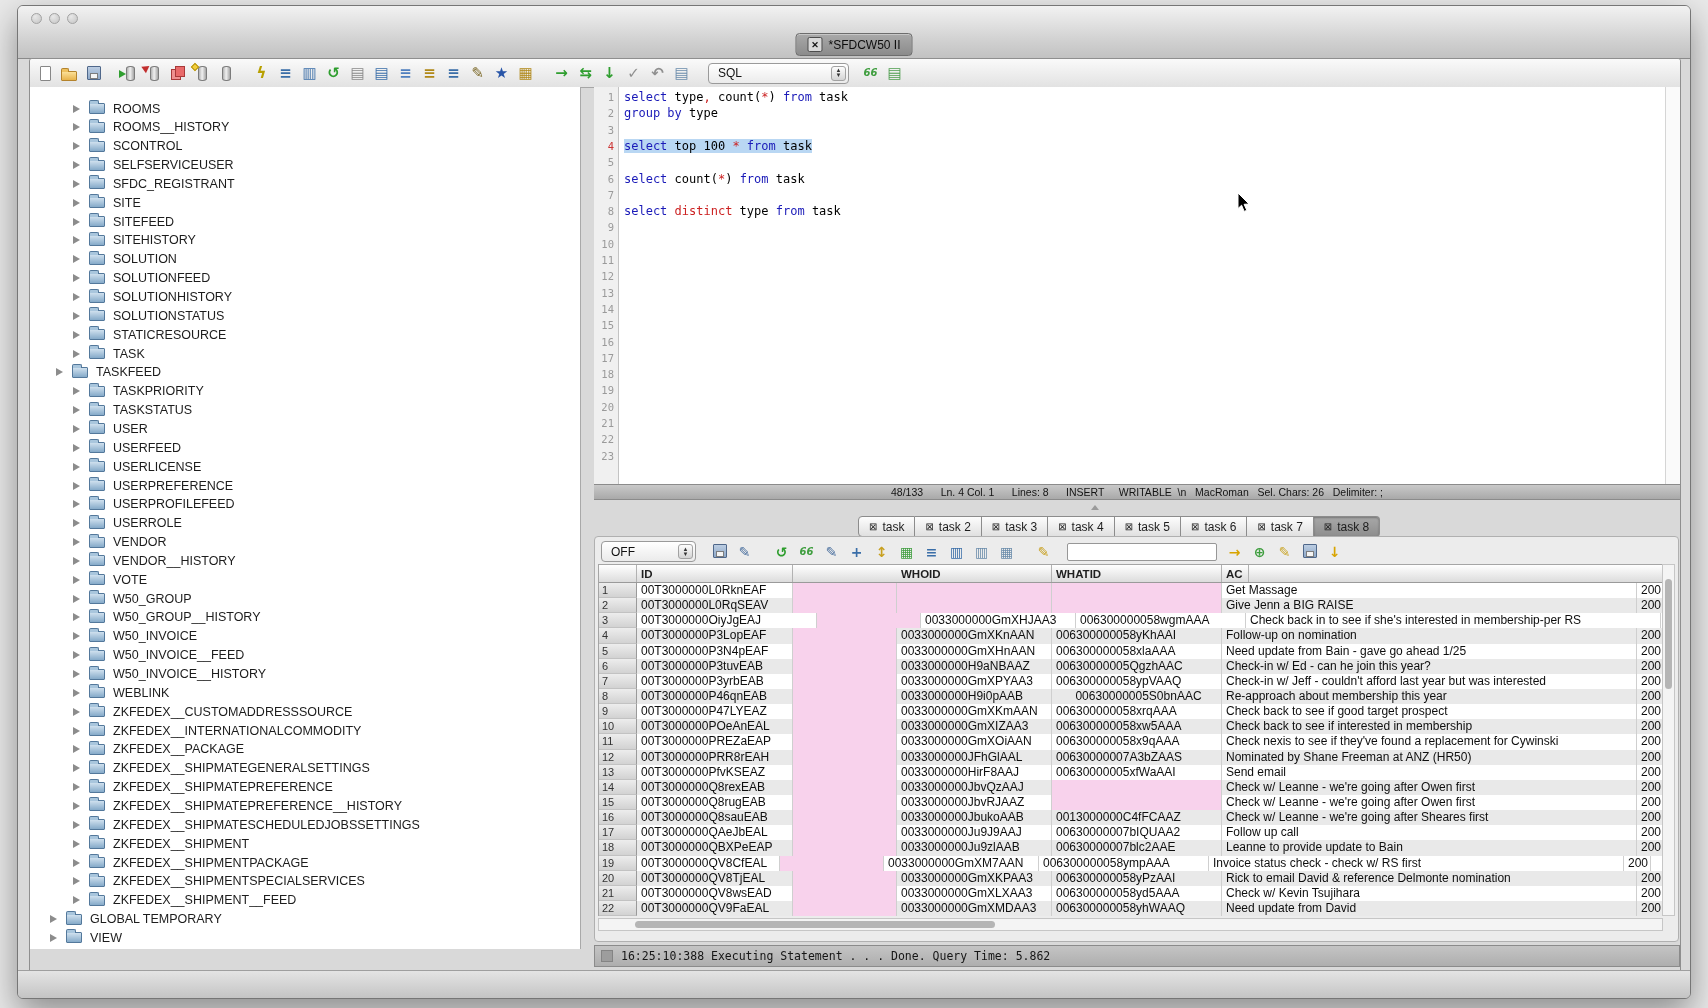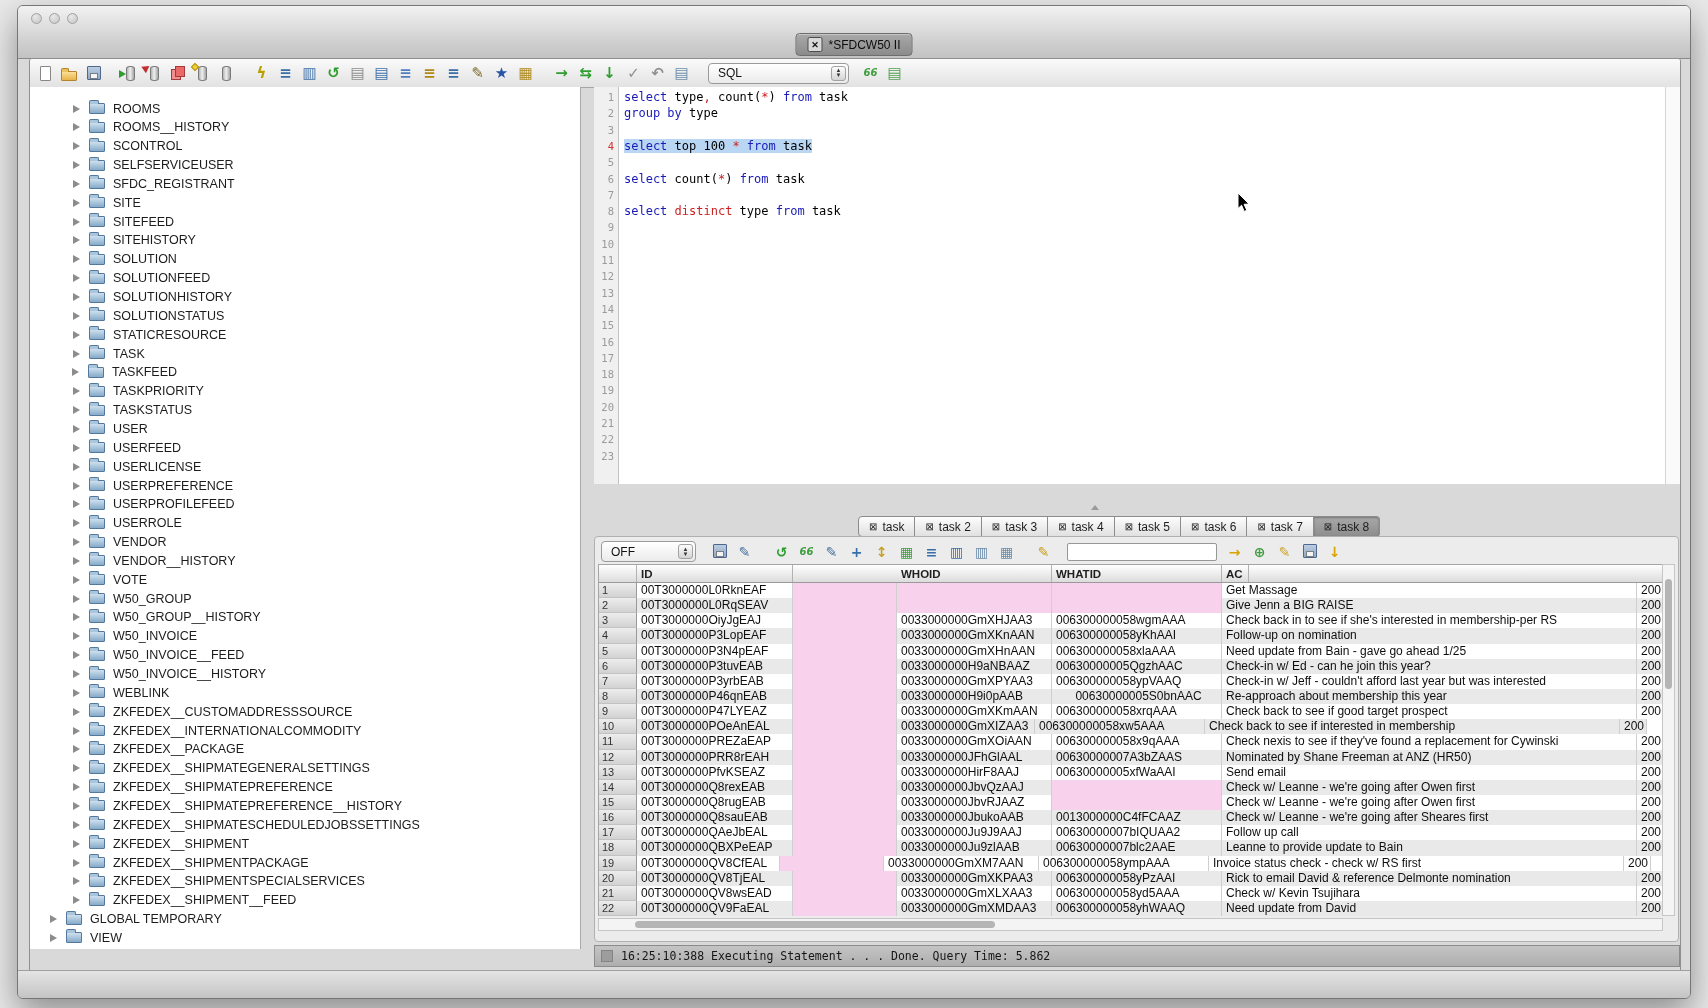--- a/index.html
+++ b/index.html
@@ -242,21 +242,21 @@
           <div class="trow" style="top: 238.2px; left: 43px;">
             <span class="tri"></span>
             <span class="tfold"></span>
             <span>STATICRESOURCE</span>
           </div>
           <div class="trow" style="top: 257.05px; left: 43px;">
             <span class="tri"></span>
             <span class="tfold"></span>
             <span>TASK</span>
           </div>
-          <div class="trow" style="top: 275.9px; left: 42px;">
+          <div class="trow" style="top: 275.9px; left: 26px;">
             <span class="tri"></span>
             <span class="tfold"></span>
             <span>TASKFEED</span>
           </div>
           <div class="trow" style="top: 294.75px; left: 43px;">
             <span class="tri"></span>
             <span class="tfold"></span>
             <span>TASKPRIORITY</span>
           </div>
           <div class="trow" style="top: 313.6px; left: 43px;">
@@ -437,20 +437,21 @@
           <div id="code">
               <div class="cline" style="top: 3px;"><span><span class="tk-k">select</span><span> type</span><span class="tk-r">,</span><span> count(</span><span class="tk-r">*</span><span>) </span><span class="tk-k">from</span><span> task</span></span></div>
               <div class="cline" style="top: 19.3px;"><span><span class="tk-k">group by</span><span> type</span></span></div>
               <div class="cline" style="top: 51.9px;"><span class="selbg"><span class="tk-k">select</span><span> top 100 </span><span class="tk-r">*</span><span class="tk-k"> from</span><span> task</span></span></div>
               <div class="cline" style="top: 84.5px;"><span><span class="tk-k">select</span><span> count(</span><span class="tk-r">*</span><span>) </span><span class="tk-k">from</span><span> task</span></span></div>
               <div class="cline" style="top: 117.1px;"><span><span class="tk-k">select</span><span class="tk-r"> distinct</span><span> type </span><span class="tk-k">from</span><span> task</span></span></div>
             </div>
           <div id="escroll"></div>
         </div>
 
+        <div id="estatus">48/133      Ln. 4 Col. 1      Lines: 8      INSERT     WRITABLE  \n   MacRoman   Sel. Chars: 26   Delimiter: ;</div>
         <div id="grip"></div>
 
         <div id="rtabs">
             <div class="rtab">
               <span class="tx">⊠</span>
               <span>task</span>
             </div>
             <div class="rtab">
               <span class="tx">⊠</span>
               <span>task 2</span>
@@ -540,21 +541,21 @@
                   <div class="c rn" style="width: 38px;">2</div>
                   <div class="c bg-g" style="width: 156px;">00T3000000L0RqSEAV</div>
                   <div class="c bg-p" style="width: 104px;"></div>
                   <div class="c bg-p" style="width: 155px;"></div>
                   <div class="c bg-p" style="width: 170px;"></div>
                   <div class="c bg-g" style="width: 415px;">Give Jenn a BIG RAISE</div>
                   <div class="c bg-g" style="width: 27px;">200</div>
                 </div>
                 <div class="gr">
                   <div class="c rn" style="width: 38px;">3</div>
-                  <div class="c bg-w" style="width: 156px;">00T3000000OiyJgEAJ</div>
+                  <div class="c bg-w" style="width: 180px;">00T3000000OiyJgEAJ</div>
                   <div class="c bg-p" style="width: 104px;"></div>
                   <div class="c bg-w" style="width: 155px;">0033000000GmXHJAA3</div>
                   <div class="c bg-w" style="width: 170px;">006300000058wgmAAA</div>
                   <div class="c bg-w" style="width: 415px;">Check back in to see if she's interested in membership-per RS</div>
                   <div class="c bg-w" style="width: 27px;">200</div>
                 </div>
                 <div class="gr">
                   <div class="c rn" style="width: 38px;">4</div>
                   <div class="c bg-g" style="width: 156px;">00T3000000P3LopEAF</div>
                   <div class="c bg-p" style="width: 104px;"></div>
@@ -605,21 +606,21 @@
                   <div class="c bg-p" style="width: 104px;"></div>
                   <div class="c bg-w" style="width: 155px;">0033000000GmXKmAAN</div>
                   <div class="c bg-w" style="width: 170px;">006300000058xrqAAA</div>
                   <div class="c bg-w" style="width: 415px;">Check back to see if good target prospect</div>
                   <div class="c bg-w" style="width: 27px;">200</div>
                 </div>
                 <div class="gr">
                   <div class="c rn" style="width: 38px;">10</div>
                   <div class="c bg-g" style="width: 156px;">00T3000000POeAnEAL</div>
                   <div class="c bg-p" style="width: 104px;"></div>
-                  <div class="c bg-g" style="width: 138px;">0033000000GmXIZAA3</div>
+                  <div class="c bg-g" style="width: 155px;">0033000000GmXIZAA3</div>
                   <div class="c bg-g" style="width: 170px;">006300000058xw5AAA</div>
                   <div class="c bg-g" style="width: 415px;">Check back to see if interested in membership</div>
                   <div class="c bg-g" style="width: 27px;">200</div>
                 </div>
                 <div class="gr">
                   <div class="c rn" style="width: 38px;">11</div>
                   <div class="c bg-w" style="width: 156px;">00T3000000PREZaEAP</div>
                   <div class="c bg-p" style="width: 104px;"></div>
                   <div class="c bg-w" style="width: 155px;">0033000000GmXOiAAN</div>
                   <div class="c bg-w" style="width: 170px;">006300000058x9qAAA</div>

